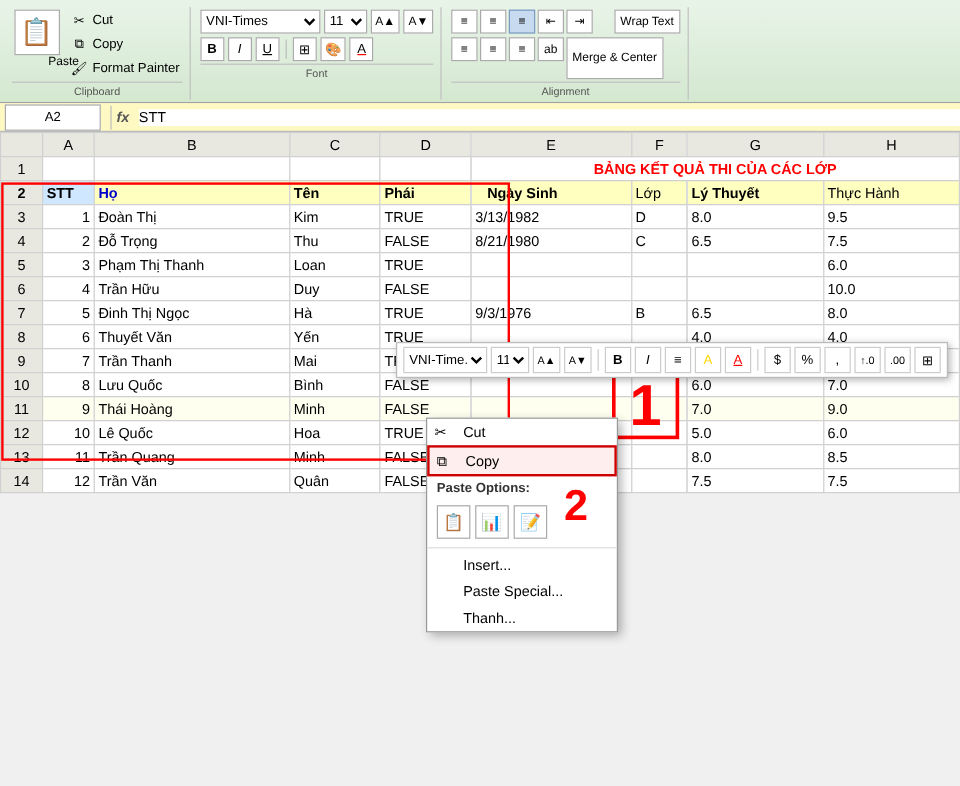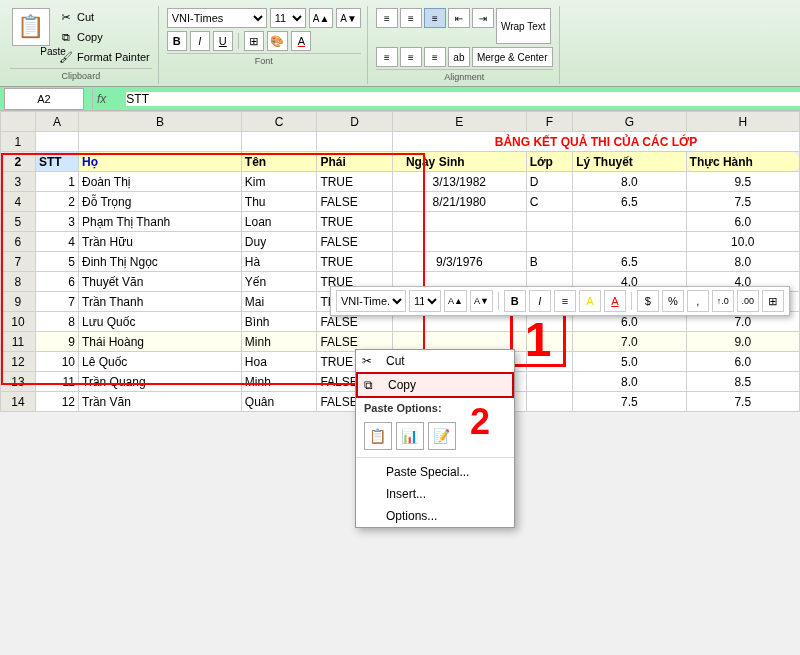--- a/index.html
+++ b/index.html
@@ -32,28 +32,28 @@
     .font-btn.italic { font-style: italic; }
     .font-btn.underline { text-decoration: underline; }
     .font-btn-grow { font-size: 10px; }
     .divider-v { width: 1px; height: 16px; background: #bbb; margin: 0 2px; }
 
     
     .align-group { display: flex; flex-direction: column; gap: 3px; }
     .align-row { display: flex; gap: 2px; }
     .align-btn { width: 22px; height: 20px; background: white; border: 1px solid #aaa; cursor: pointer; display: flex; align-items: center; justify-content: center; font-size: 10px; }
     .align-btn.active { background: #c8daf0; border-color: #7a9cc0; }
-    .wrap-text-btn { height: 36px; background: white; border: 1px solid #aaa; cursor: pointer; font-size: 10px; padding: 0 4px; display: flex; align-items: center; }
-    .merge-btn { height: 20px; background: white; border: 1px solid #aaa; cursor: pointer; font-size: 10px; padding: 0 4px; display: flex; align-items: center; }
-
-    
-    .formula-bar { display: flex; align-items: center; background: #86efac; border-bottom: 1px solid #bbb; height: 24px; }
+    .wrap-text-btn { height: 20px; background: white; border: 1px solid #aaa; cursor: pointer; font-size: 10px; padding: 0 4px; display: flex; align-items: center; margin-left: 16px; }
+    .merge-btn { height: 35px; background: white; border: 1px solid #aaa; cursor: pointer; font-size: 10px; padding: 0 4px; display: flex; align-items: center; }
+
+    
+    .formula-bar { display: flex; align-items: center; background: #fef9c3; border-bottom: 1px solid #bbb; height: 24px; }
     .name-box { width: 80px; height: 22px; border: 1px solid #aaa; font-size: 11px; text-align: center; margin: 1px 4px; }
     .formula-bar-sep { width: 1px; height: 20px; background: #bbb; margin: 0 4px; }
-    .fx-label { font-size: 12px; color: #555; margin-right: 20px; font-style: italic; }
+    .fx-label { font-size: 12px; color: #555; margin-right: 8px; font-style: italic; font-weight: bold; }
     .formula-input { flex: 1; border: none; outline: none; font-size: 12px; }
     
     table.sheet { border-collapse: collapse; width: 100%; }
     table.sheet th, table.sheet td { border: 1px solid #d0d0d0; font-size: 12px; padding: 1px 3px; white-space: nowrap; overflow: hidden; }
     table.sheet th { background: #e8e8e0; text-align: center; font-weight: normal; height: 20px; }
     table.sheet td { background: white; height: 20px; }
     
     .col-header { background: #e8e8e0 !important; text-align: center !important; font-weight: normal; }
     .row-header { background: #e8e8e0 !important; text-align: center !important; font-weight: normal; width: 24px; }
     
@@ -92,21 +92,21 @@
     .main-area { display: flex; flex-direction: column; height: 100%; }
 
     .header-row-1 td { background: #ffffc0 !important; font-weight: bold; }
     .header-row-1 .row-header { background: #e8e8e0 !important; }
 
     
     .data-row td { background: #fffff0; }
     .data-row .row-header { background: #e8e8e0 !important; }
 
     .stt-col { text-align: right; }
-    .num-col { text-align: center; }
+    .num-col { text-align: left; }
   </style>
 </head>
 <body>
 
 <div class="main-area">
 
   <div class="ribbon">
     <div class="ribbon-top">
 
       <div class="ribbon-group">
@@ -225,23 +225,23 @@
           <td colspan="4" class="title-cell">BẢNG KẾT QUẢ THI CỦA CÁC LỚP</td>
         </tr>
 
         <tr class="header-row-1">
           <td class="row-header">2</td>
           <td style="background:#d0e8ff !important; font-weight:bold;">STT</td>
           <td style="background:#ffffc0 !important; font-weight:bold; color:#0000cc;">Họ</td>
           <td style="background:#ffffc0 !important; font-weight:bold;">Tên</td>
           <td style="background:#ffffc0 !important; font-weight:bold;">Phái</td>
           <td style="background:#ffffc0 !important; font-weight:bold;padding-left:13px;">Ngày Sinh</td>
-          <td style="background:#ffffc0 !important; font-weight:bold;">Lớp</td>
+          <td style="background:#ffffc0 !important; font-weight:normal;">Lớp</td>
           <td style="background:#ffffc0 !important; font-weight:bold;">Lý Thuyết</td>
-          <td style="background:#ffffc0 !important; font-weight:bold;border-radius:10px;">Thực Hành</td>
+          <td style="background:#ffffc0 !important; font-weight:normal;">Thực Hành</td>
         </tr>
 
         <tr class="data-row">
           <td class="row-header">3</td>
           <td class="stt-col">1</td>
           <td>Đoàn Thị</td>
           <td>Kim</td>
           <td>TRUE</td>
           <td class="num-col">3/13/1982</td>
           <td>D</td>
@@ -410,26 +410,26 @@
         <span>Copy</span>
       </div>
       <div class="ctx-section-title">Paste Options:</div>
       <div class="paste-options-area">
         <button class="paste-opt-btn">📋</button>
         <button class="paste-opt-btn">📊</button>
         <button class="paste-opt-btn">📝</button>
       </div>
       <div class="ctx-separator"></div>
       <div class="ctx-item">
+        <span>Insert...</span>
+      </div>
+      <div class="ctx-item">
         <span>Paste Special...</span>
       </div>
       <div class="ctx-item">
-        <span>Insert...</span>
-      </div>
-      <div class="ctx-item">
-        <span>Options...</span>
+        <span>Thanh...</span>
       </div>
     </div>
 
     <div class="overlay-2">2</div>
 
   </div>
 </div>
 
 </body></html>

